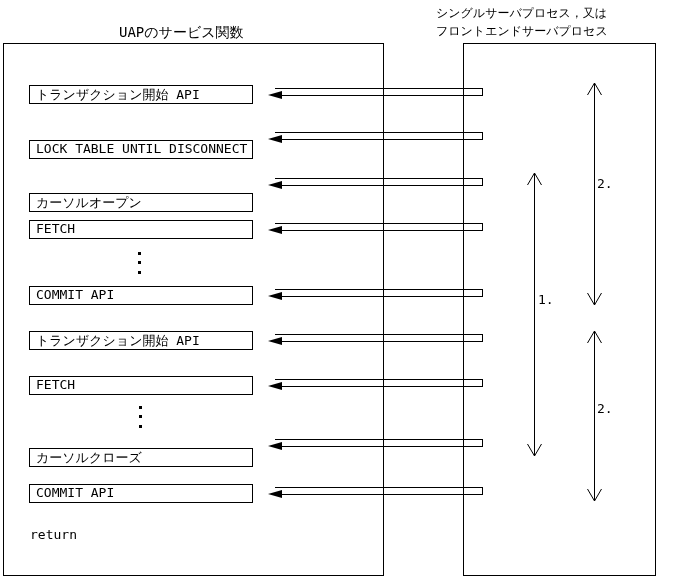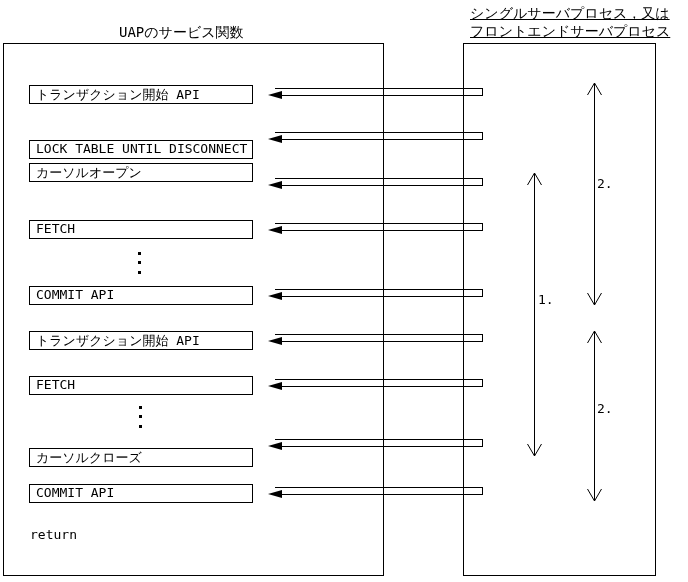--- a/index.html
+++ b/index.html
@@ -32,32 +32,32 @@
   .dot{position:absolute;width:3px;height:3px;background:#000;}
   .varrow{position:absolute;}
   .rangelabel{position:absolute;white-space:pre;}
 </style>
 </head>
 <body>
 
 <div class="canvas">
 
   <div class="txt" style="left:119px;top:24px;font-size:14px;">UAPのサービス関数</div>
-  <div class="txt" style="left:470px;top:4px;font-size:14px;line-height:18px;text-decoration:underline;"><span>シングルサーバプロセス，又は</span><br><span>フロントエンドサーバプロセス</span></div>
+  <div class="txt" style="left:436px;top:4px;font-size:12px;line-height:18px;"><span>シングルサーバプロセス，又は</span><br><span>フロントエンドサーバプロセス</span></div>
 
   <div class="bigbox" style="left:3px;top:43px;width:379px;height:531px;"></div>
   <div class="bigbox" style="left:463px;top:43px;width:191px;height:531px;"></div>
 
   <div class="apibox" style="top:85px;">
       <span>トランザクション開始 API</span>
     </div>
   <div class="apibox" style="top:140px;">
       <span>LOCK TABLE UNTIL DISCONNECT</span>
     </div>
-  <div class="apibox" style="top:163px;">
+  <div class="apibox" style="top:193px;">
       <span>カーソルオープン</span>
     </div>
   <div class="apibox" style="top:220px;">
       <span>FETCH</span>
     </div>
   <div class="apibox" style="top:286px;">
       <span>COMMIT API</span>
     </div>
   <div class="apibox" style="top:331px;">
       <span>トランザクション開始 API</span>

